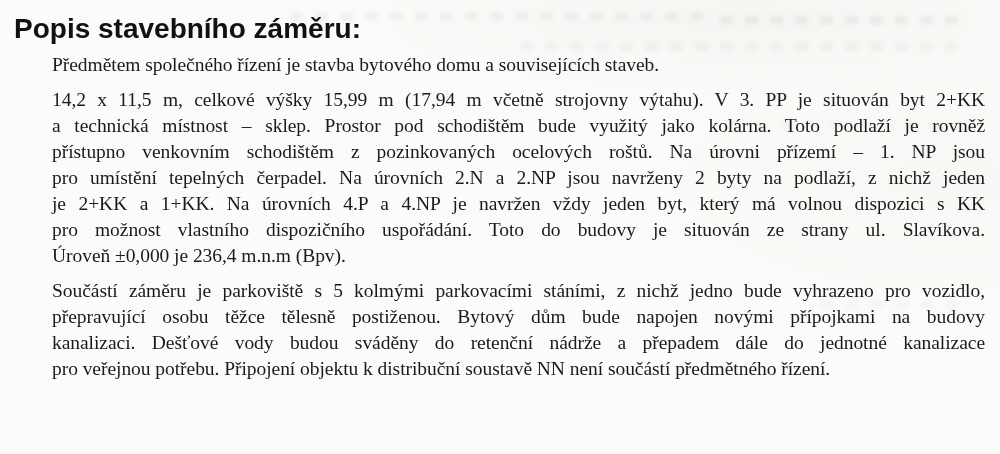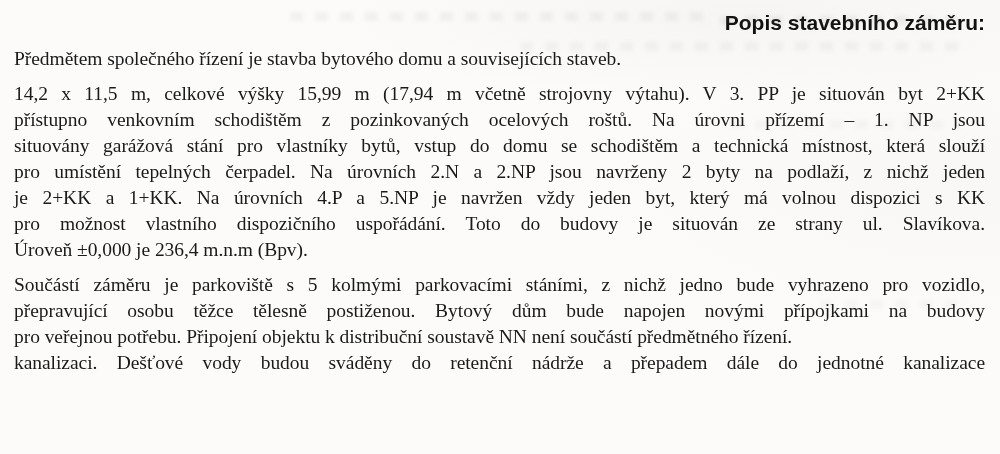--- a/index.html
+++ b/index.html
@@ -37,37 +37,37 @@
   }
   .smudge.s1 { left: 290px; top: 12px;  width: 420px; }
   .smudge.s2 { left: 720px; top: 16px;  width: 240px; opacity: 0.09; }
   .smudge.s3 { left: 520px; top: 42px;  width: 440px; opacity: 0.06; }
   .smudge.s4 { left: 730px; top: 120px; width: 230px; opacity: 0.045; }
   .smudge.s5 { left: 820px; top: 300px; width: 150px; opacity: 0.04; }
 
   .heading {
     font-family: "Liberation Sans", sans-serif;
     font-weight: 700;
-    font-size: 21px;
+    font-size: 28px;
     line-height: 26px;
-    margin: 2px 0 10px 0;
+    margin: 8px 0 10px 0;
     color: #111;
-    text-align: right;
   }
   .doc-body {
     font-size: 19.5px;
     line-height: 26px;
     letter-spacing: -0.05px;
   }
   .paragraph {
     margin: 0 0 9px 0;
   }
   .line {
     text-align: left;
     white-space: normal;
+    margin-left: 38px;
   }
   .line.justified {
     text-align: justify;
     text-align-last: justify;
   }
 </style>
 </head>
 <body>
 
 <div class="page">
@@ -78,27 +78,27 @@
   <div class="smudge s5"></div>
 
   <div class="heading">Popis stavebního záměru:</div>
 
   <div class="doc-body">
       <div class="paragraph">
         <div class="line">Předmětem společného řízení je stavba bytového domu a souvisejících staveb.</div>
       </div>
       <div class="paragraph">
         <div class="line justified">14,2 x 11,5 m, celkové výšky 15,99 m (17,94 m včetně strojovny výtahu). V 3. PP je situován byt 2+KK</div>
+        <div class="line justified">a technická místnost – sklep. Prostor pod schodištěm bude využitý jako kolárna. Toto podlaží je rovněž</div>
         <div class="line justified">přístupno venkovním schodištěm z pozinkovaných ocelových roštů. Na úrovni přízemí – 1. NP jsou</div>
-        <div class="line justified">situovány garážová stání pro vlastníky bytů, vstup do domu se schodištěm a technická místnost, která slouží</div>
         <div class="line justified">pro umístění tepelných čerpadel. Na úrovních 2.N a 2.NP jsou navrženy 2 byty na podlaží, z nichž jeden</div>
-        <div class="line justified">je 2+KK a 1+KK. Na úrovních 4.P a 5.NP je navržen vždy jeden byt, který má volnou dispozici s KK</div>
+        <div class="line justified">je 2+KK a 1+KK. Na úrovních 4.P a 4.NP je navržen vždy jeden byt, který má volnou dispozici s KK</div>
         <div class="line justified">pro možnost vlastního dispozičního uspořádání. Toto do budovy je situován ze strany ul. Slavíkova.</div>
         <div class="line">Úroveň ±0,000 je 236,4 m.n.m (Bpv).</div>
       </div>
       <div class="paragraph">
         <div class="line justified">Součástí záměru je parkoviště s 5 kolmými parkovacími stáními, z nichž jedno bude vyhrazeno pro vozidlo,</div>
         <div class="line justified">přepravující osobu těžce tělesně postiženou. Bytový dům bude napojen novými přípojkami na budovy</div>
+        <div class="line justified">kanalizaci. Dešťové vody budou sváděny do retenční nádrže a přepadem dále do jednotné kanalizace</div>
         <div class="line">pro veřejnou potřebu. Připojení objektu k distribuční soustavě NN není součástí předmětného řízení.</div>
-        <div class="line justified">kanalizaci. Dešťové vody budou sváděny do retenční nádrže a přepadem dále do jednotné kanalizace</div>
       </div>
     </div>
 </div>
 
 </body></html>

